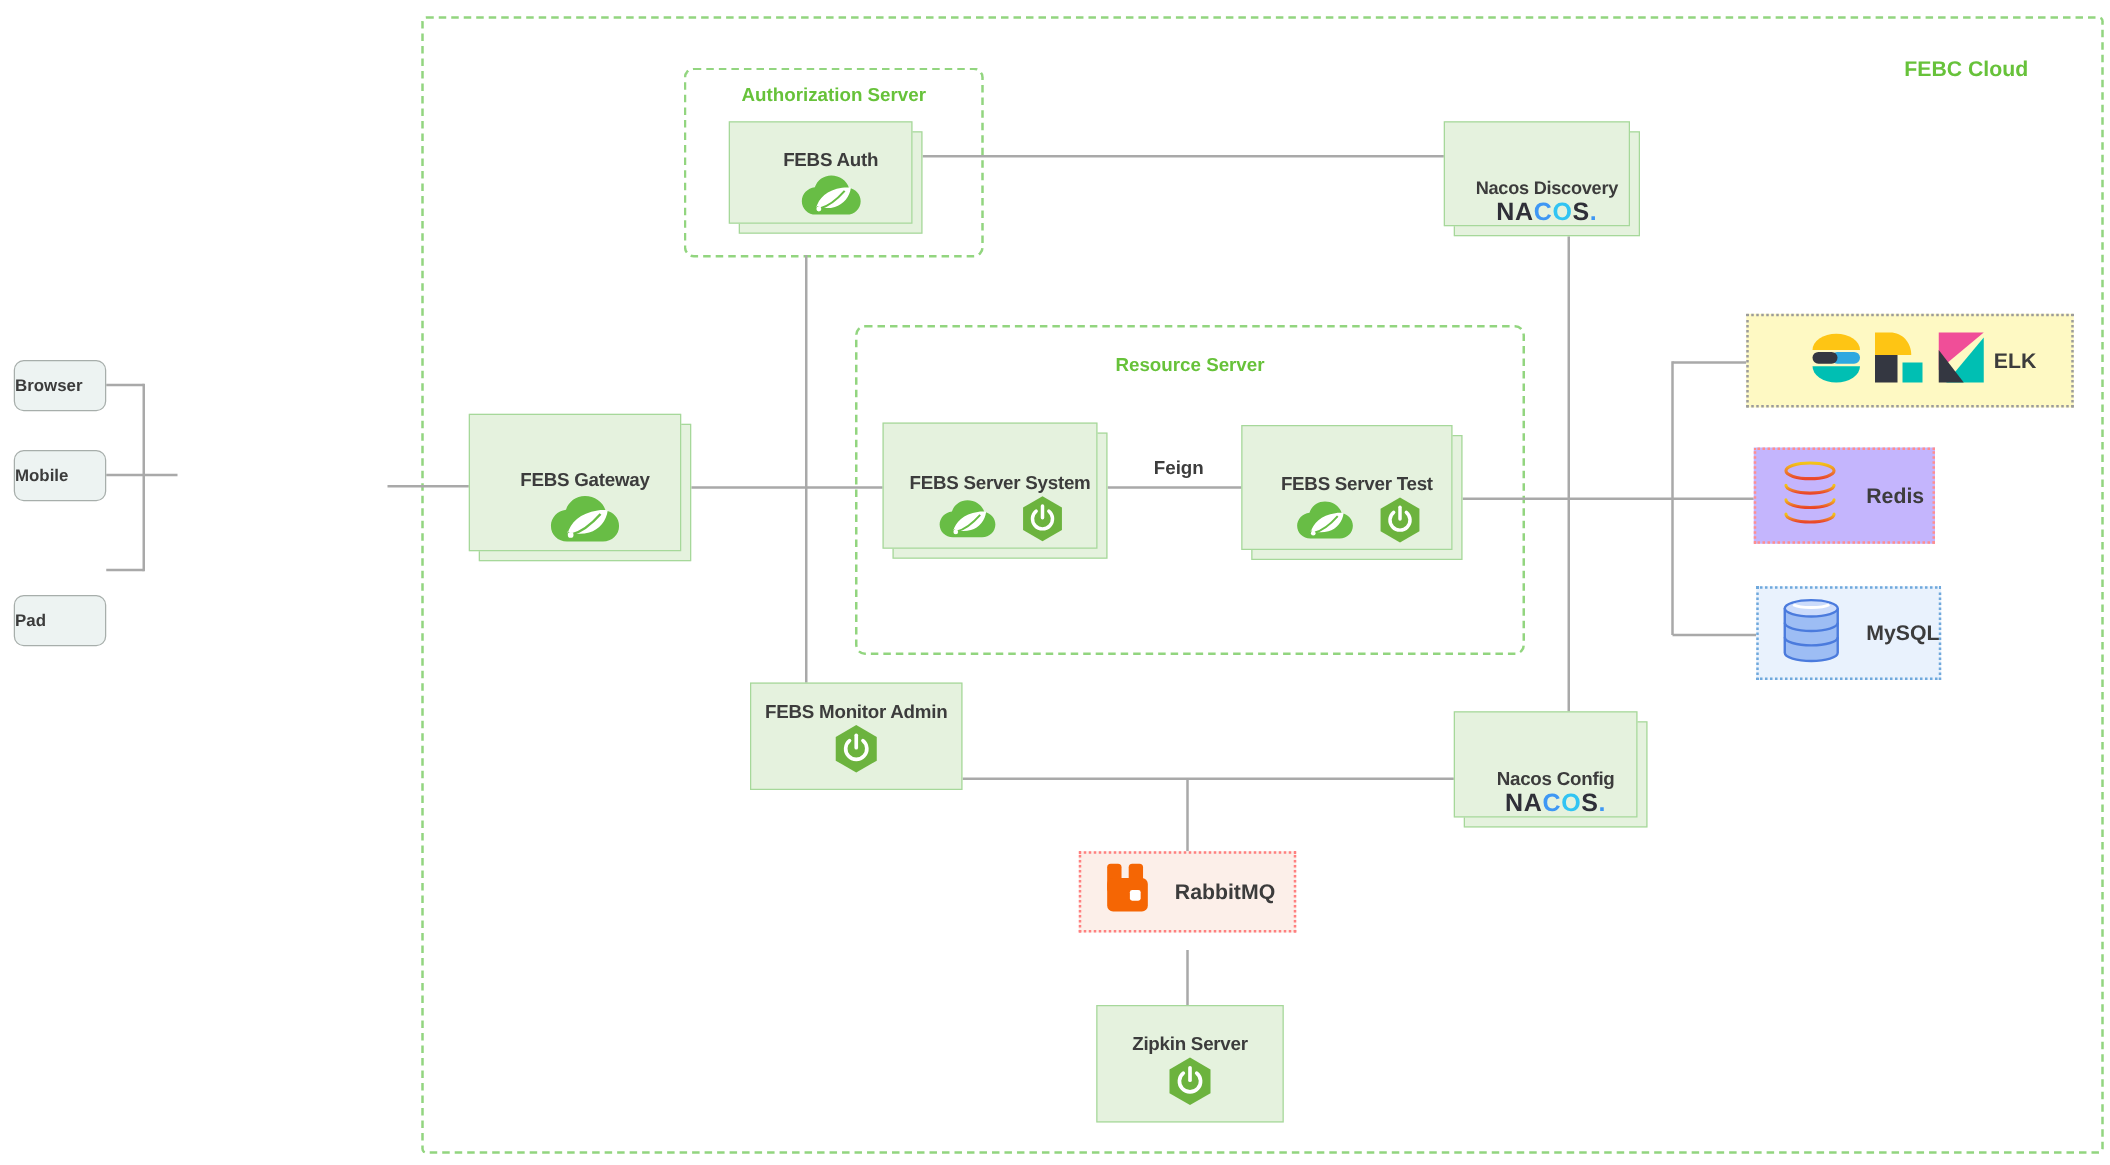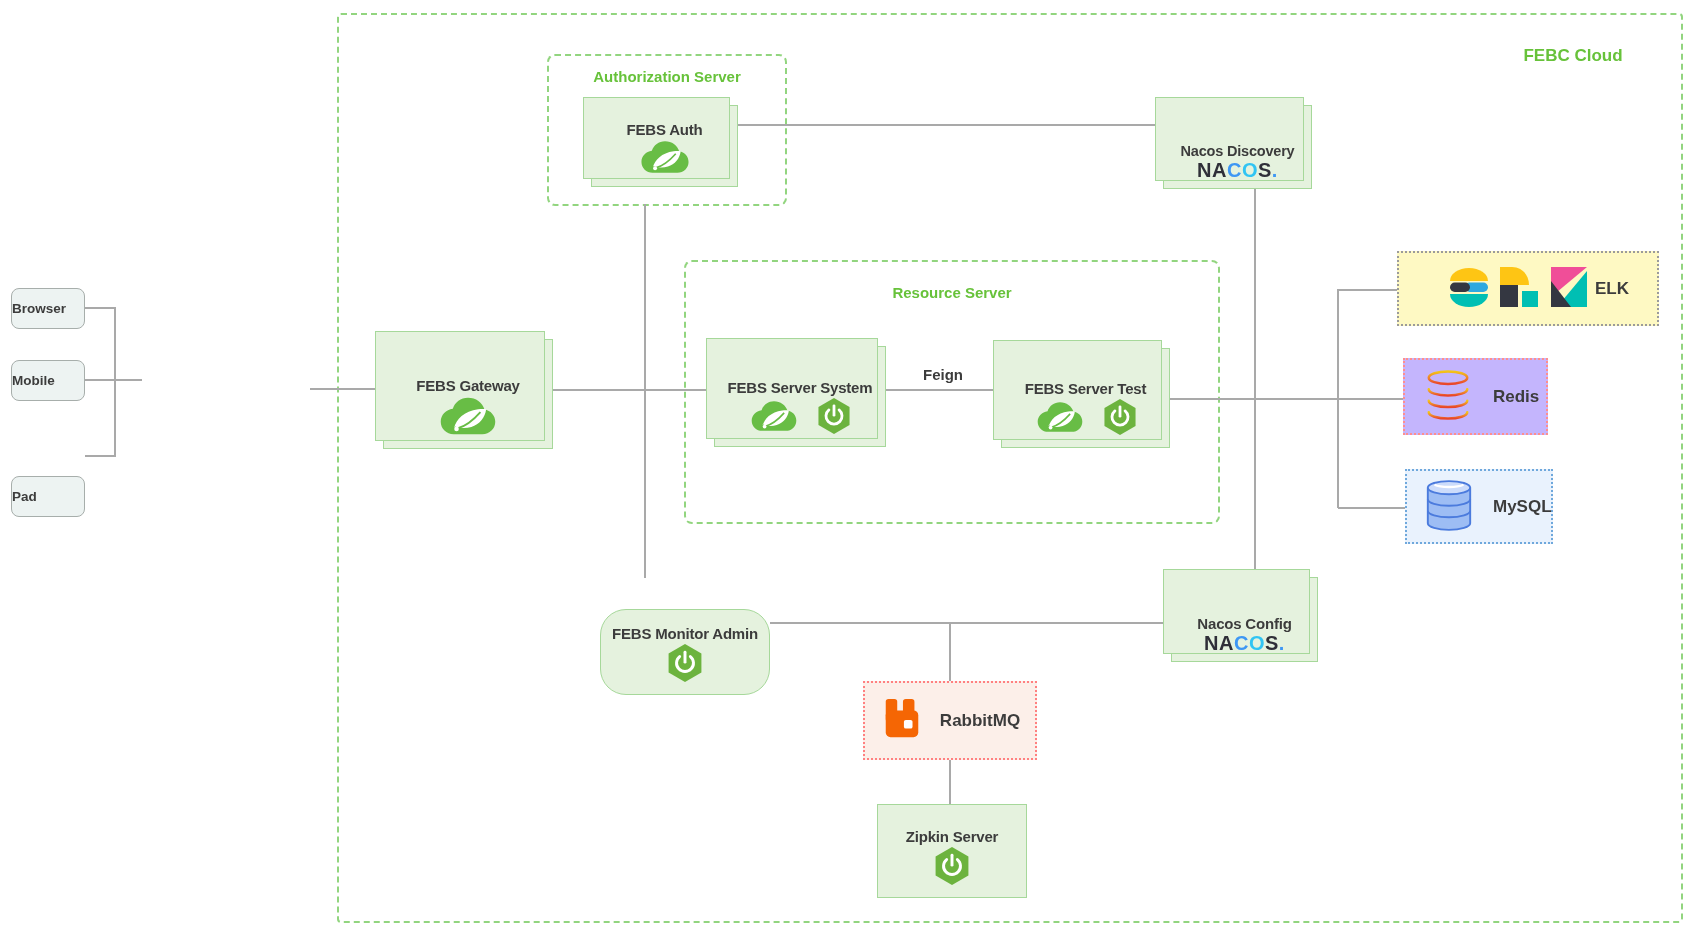--- a/index.html
+++ b/index.html
@@ -30,21 +30,21 @@
             font-size:13.5px; font-weight:bold; color:#3c3c3c; z-index:2; }
   .webbox { position:absolute; left:142px; top:336px; width:168px; height:95px; background:#edf3f2;
             border:1.5px solid #aeb6b3; border-radius:8px; z-index:2;
             display:flex; flex-direction:column; align-items:center; justify-content:space-evenly; padding:8px; }
 
   
   .rowbox { position:absolute; display:flex; align-items:center; z-index:2; }
   .elkbox   { left:1397px; top:251px; width:262px; height:75px; background:#fef9c3; border:2px dotted #9b9b9b; padding:0 28px 0 48px; }
   .redisbox { left:1403px; top:358px; width:145px; height:77px; background:#c4b5fd; border:2px dotted #ff8e8e; padding-left:18px; }
   .mysqlbox { left:1405px; top:469px; width:148px; height:75px; background:#e9f2fd; border:2px dotted #6fa8dc; padding-left:16px; }
-  .rabbitbox{ left:863px; top:681px; width:174px; height:79px; background:#fcefe9; border:2px dotted #ff8080; justify-content:center; gap:16px; }
+  .rabbitbox{ left:863px; top:681px; width:174px; height:65px; background:#fcefe9; border:2px dotted #ff8080; justify-content:center; gap:16px; }
   .rowlabel { font-size:17px; font-weight:bold; color:#3c3c3c; }
 
   .elk-logos { display:flex; align-items:center; gap:5px; }
   .elk-label { margin-left:auto; }
   .redis-label { margin-left:20px; }
   .mysql-label { margin-left:18px; }
 
   
   .cloud-label { position:absolute; left:1493px; top:46px; width:160px; text-align:center;
                  color:#67c23a; font-weight:bold; font-size:17px; z-index:2; }
@@ -168,21 +168,21 @@
       <span>
         <svg width="36" height="40" viewBox="0 0 44 48">
           <polygon points="22,2 41,13 41,35 22,46 3,35 3,13" fill="#6cb33e"></polygon>
           <path d="M15.8 16.5a9.8 9.8 0 1 0 12.4 0" fill="none" stroke="#fff" stroke-width="3.4" stroke-linecap="round"></path>
           <line x1="22" y1="11.5" x2="22" y2="23" stroke="#fff" stroke-width="3.4" stroke-linecap="round"></line>
         </svg>
       </span>
     </div>
   </div>
 
-  <div class="node" style="left:600px; top:609px; width:170px; height:86px;border-radius:26px;">
+  <div class="node" style="left:600px; top:546px; width:170px; height:86px;">
     <div class="title">FEBS Monitor Admin</div>
     <span>
       <svg width="38" height="42" viewBox="0 0 44 48">
         <polygon points="22,2 41,13 41,35 22,46 3,35 3,13" fill="#6cb33e"></polygon>
         <path d="M15.8 16.5a9.8 9.8 0 1 0 12.4 0" fill="none" stroke="#fff" stroke-width="3.4" stroke-linecap="round"></path>
         <line x1="22" y1="11.5" x2="22" y2="23" stroke="#fff" stroke-width="3.4" stroke-linecap="round"></line>
       </svg>
     </span>
   </div>
 

